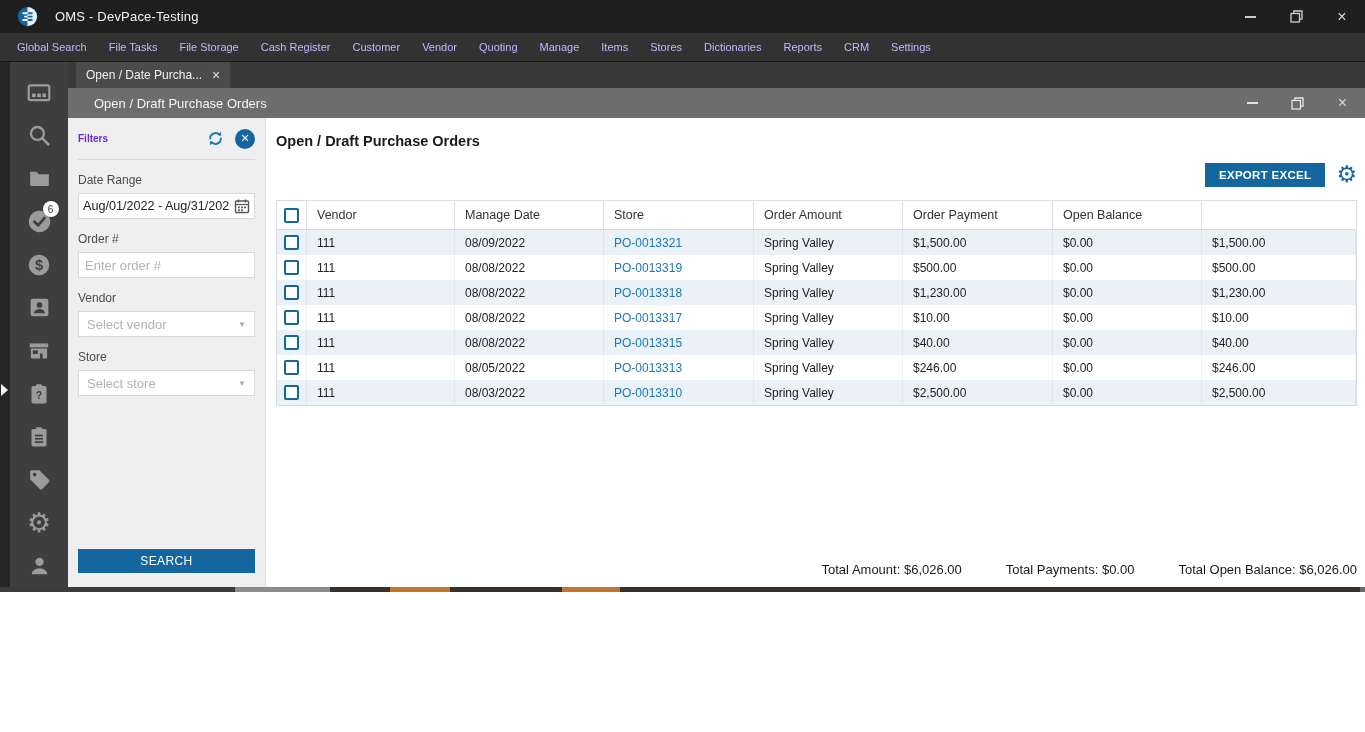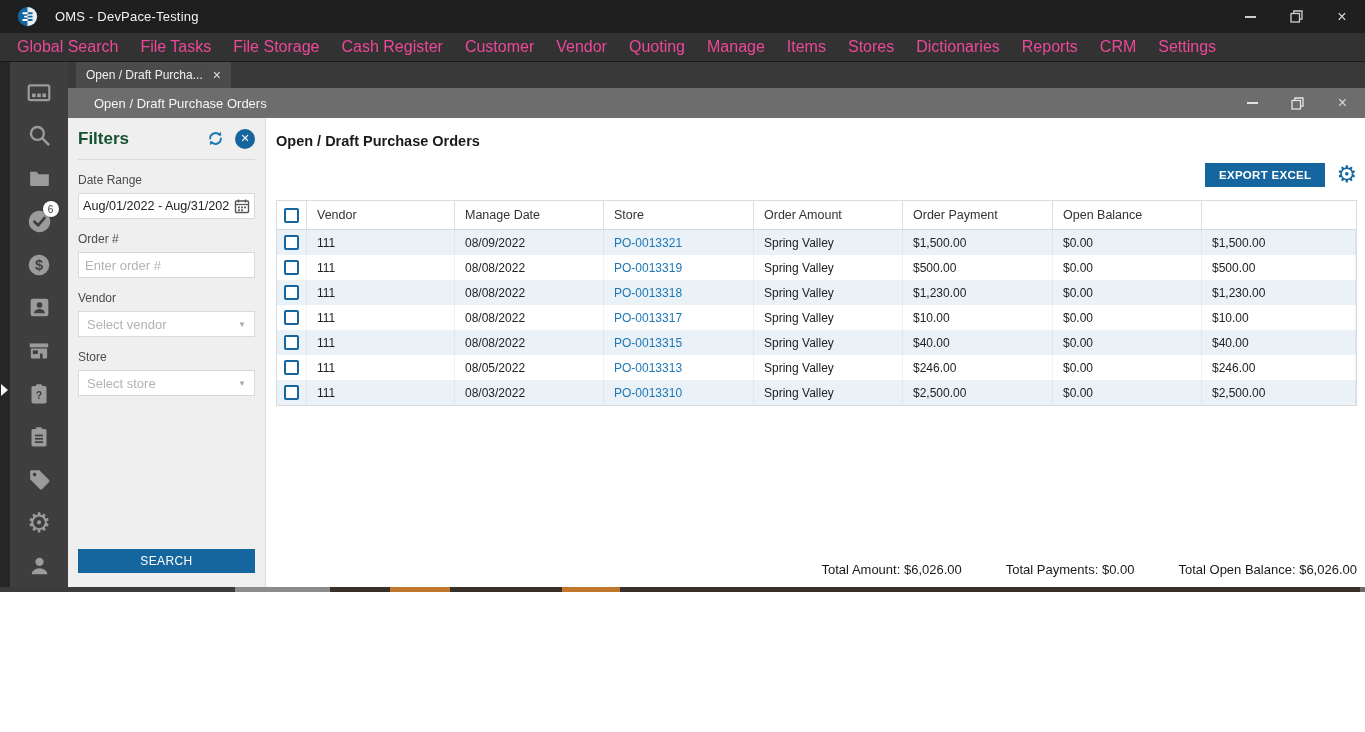--- a/index.html
+++ b/index.html
@@ -11,21 +11,21 @@
   .titlebar { height:33px; background:#1f1f1f; display:flex; align-items:center; flex:0 0 auto; }
   .app-icon { width:21px; height:21px; margin-left:17px; flex:0 0 auto; }
   .titlebar-title { color:#f2f2f2; font-size:13px; margin-left:17px; letter-spacing:.2px; }
   .win-controls { margin-left:auto; display:flex; height:100%; }
   .win-btn { width:46px; height:100%; display:flex; align-items:center; justify-content:center; color:#d8d8d8; cursor:default; }
   .min-glyph { width:11px; height:2px; background:#cfcfcf; }
   .close-glyph { font-size:16px; line-height:1; color:#d8d8d8; }
 
   
   .menubar { height:29px; background:#323232; display:flex; align-items:center; padding-left:6px; flex:0 0 auto; border-bottom:1px solid #1a1a1a;}
-  .menu-item { color:#ec4899; font-size:16px; padding:5px 11px; height:100%; display:flex; align-items:center; }
+  .menu-item { color:#c4b5fd; font-size:11px; padding:5px 11px; height:100%; display:flex; align-items:center; }
 
   
   .body { flex:1 1 auto; display:flex; min-height:0; }
   .edge-strip { width:10px; background:#262626; position:relative; flex:0 0 auto; }
   .expand-arrow { position:absolute; top:322px; left:1px; width:0; height:0; border-top:6px solid transparent; border-bottom:6px solid transparent; border-left:7px solid #f5f5f5; }
 
   .sidebar { width:58px; background:#3e3e3e; display:flex; flex-direction:column; align-items:center; padding-top:9px; padding-bottom:10px; flex:0 0 auto; }
   .side-icon { width:43px; height:43px; display:flex; align-items:center; justify-content:center; position:relative; flex:0 0 auto; }
   .side-icon svg { display:block; }
   .gear-glyph { font-size:27px; color:#9b9b9b; line-height:1; font-family:"DejaVu Sans", sans-serif; }
@@ -43,21 +43,21 @@
   .inner-title { color:#f5f5f5; font-size:13px; margin-left:26px; }
   .inner-controls { margin-left:auto; display:flex; height:100%; }
   .inner-btn { width:45px; height:100%; display:flex; align-items:center; justify-content:center; color:#e8e8e8; }
   .inner-min { width:11px; height:2px; background:#e2e2e2; }
 
   .inner-content { flex:1 1 auto; display:flex; min-height:0; background:#fff; }
 
   
   .filters { width:198px; background:#efefef; border-right:1px solid #dcdcdc; display:flex; flex-direction:column; padding:0 10px 14px 10px; flex:0 0 auto; }
   .filters-head { display:flex; align-items:center; height:42px; flex:0 0 auto; border-bottom:1px solid #dadada; }
-  .filters-title { font-size:17px; font-weight:bold; color:#14532d; }
+  .filters-title { font-size:10px; font-weight:bold; color:#6d28d9; }
   .filters-head .spacer { flex:1; }
   .refresh-btn { width:24px; height:24px; display:flex; align-items:center; justify-content:center; }
   .filter-close-btn { width:20px; height:20px; border-radius:50%; background:#15669e; color:#fff; display:flex; align-items:center; justify-content:center; font-size:11px; margin-left:8px; }
   .field-label { font-size:12px; color:#4c4c4c; margin-top:13px; margin-bottom:6px; }
   .text-input { width:100%; height:26px; background:#fff; border:1px solid #d9d9d9; font-family:"Liberation Sans",sans-serif; font-size:13px; color:#222; padding:0 6px; outline:none; }
   .text-input::placeholder { color:#b3b3b3; }
   .date-wrap { position:relative; }
   .date-wrap .text-input { padding-right:24px; font-size:12.6px; padding-left:4px; }
   .cal-icon { position:absolute; right:5px; top:5px; }
   .select { width:100%; height:26px; background:#fff; border:1px solid #d9d9d9; display:flex; align-items:center; padding:0 8px; }
@@ -224,21 +224,21 @@
         <svg width="25" height="25" viewBox="0 0 24 24">
           <circle cx="12" cy="8.5" r="4" fill="#9b9b9b"></circle>
           <path d="M4.5 20.5 a7.5 5.8 0 0 1 15 0 z" fill="#9b9b9b"></path>
         </svg>
       </div>
     </div>
 
     <div class="content-col">
       <div class="tabstrip">
         <div class="tab">
-          <span class="tab-label">Open / Draft Purcha...</span>
+          <span class="tab-label">Open / Date Purcha...</span>
           <span class="tab-close">×</span>
         </div>
       </div>
 
       <div class="inner-titlebar">
         <span class="inner-title">Open / Draft Purchase Orders</span>
         <div class="inner-controls">
           <div class="inner-btn">
               <div class="inner-min"></div>
             </div>

